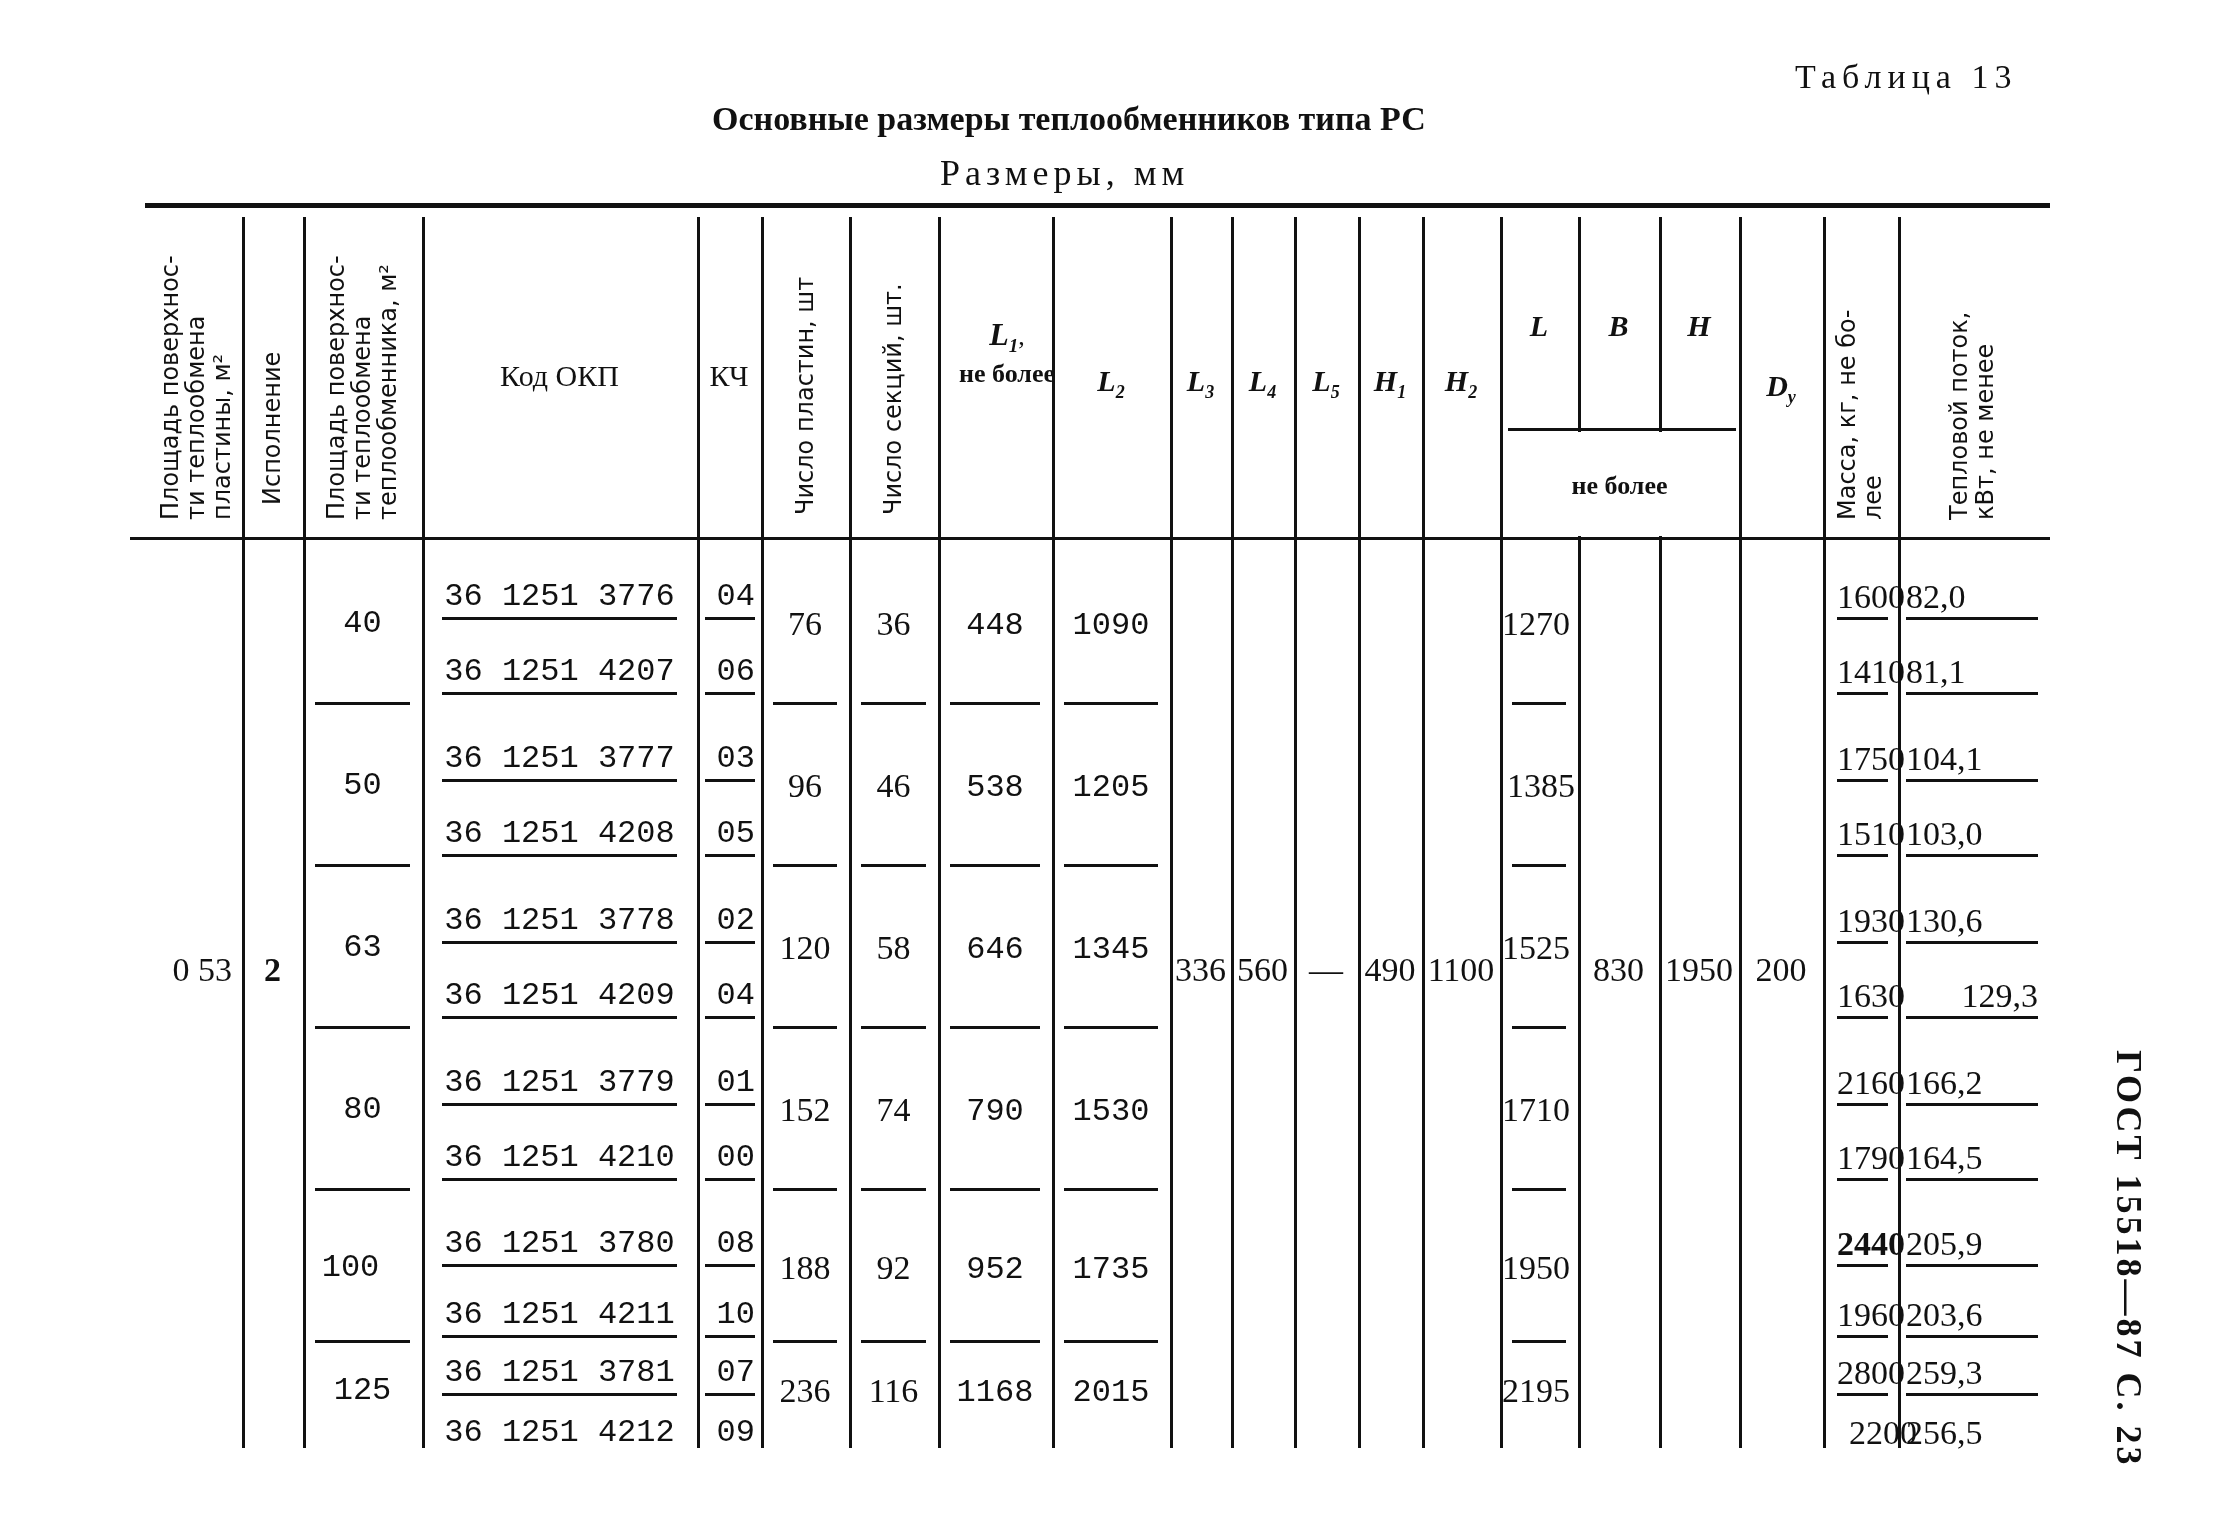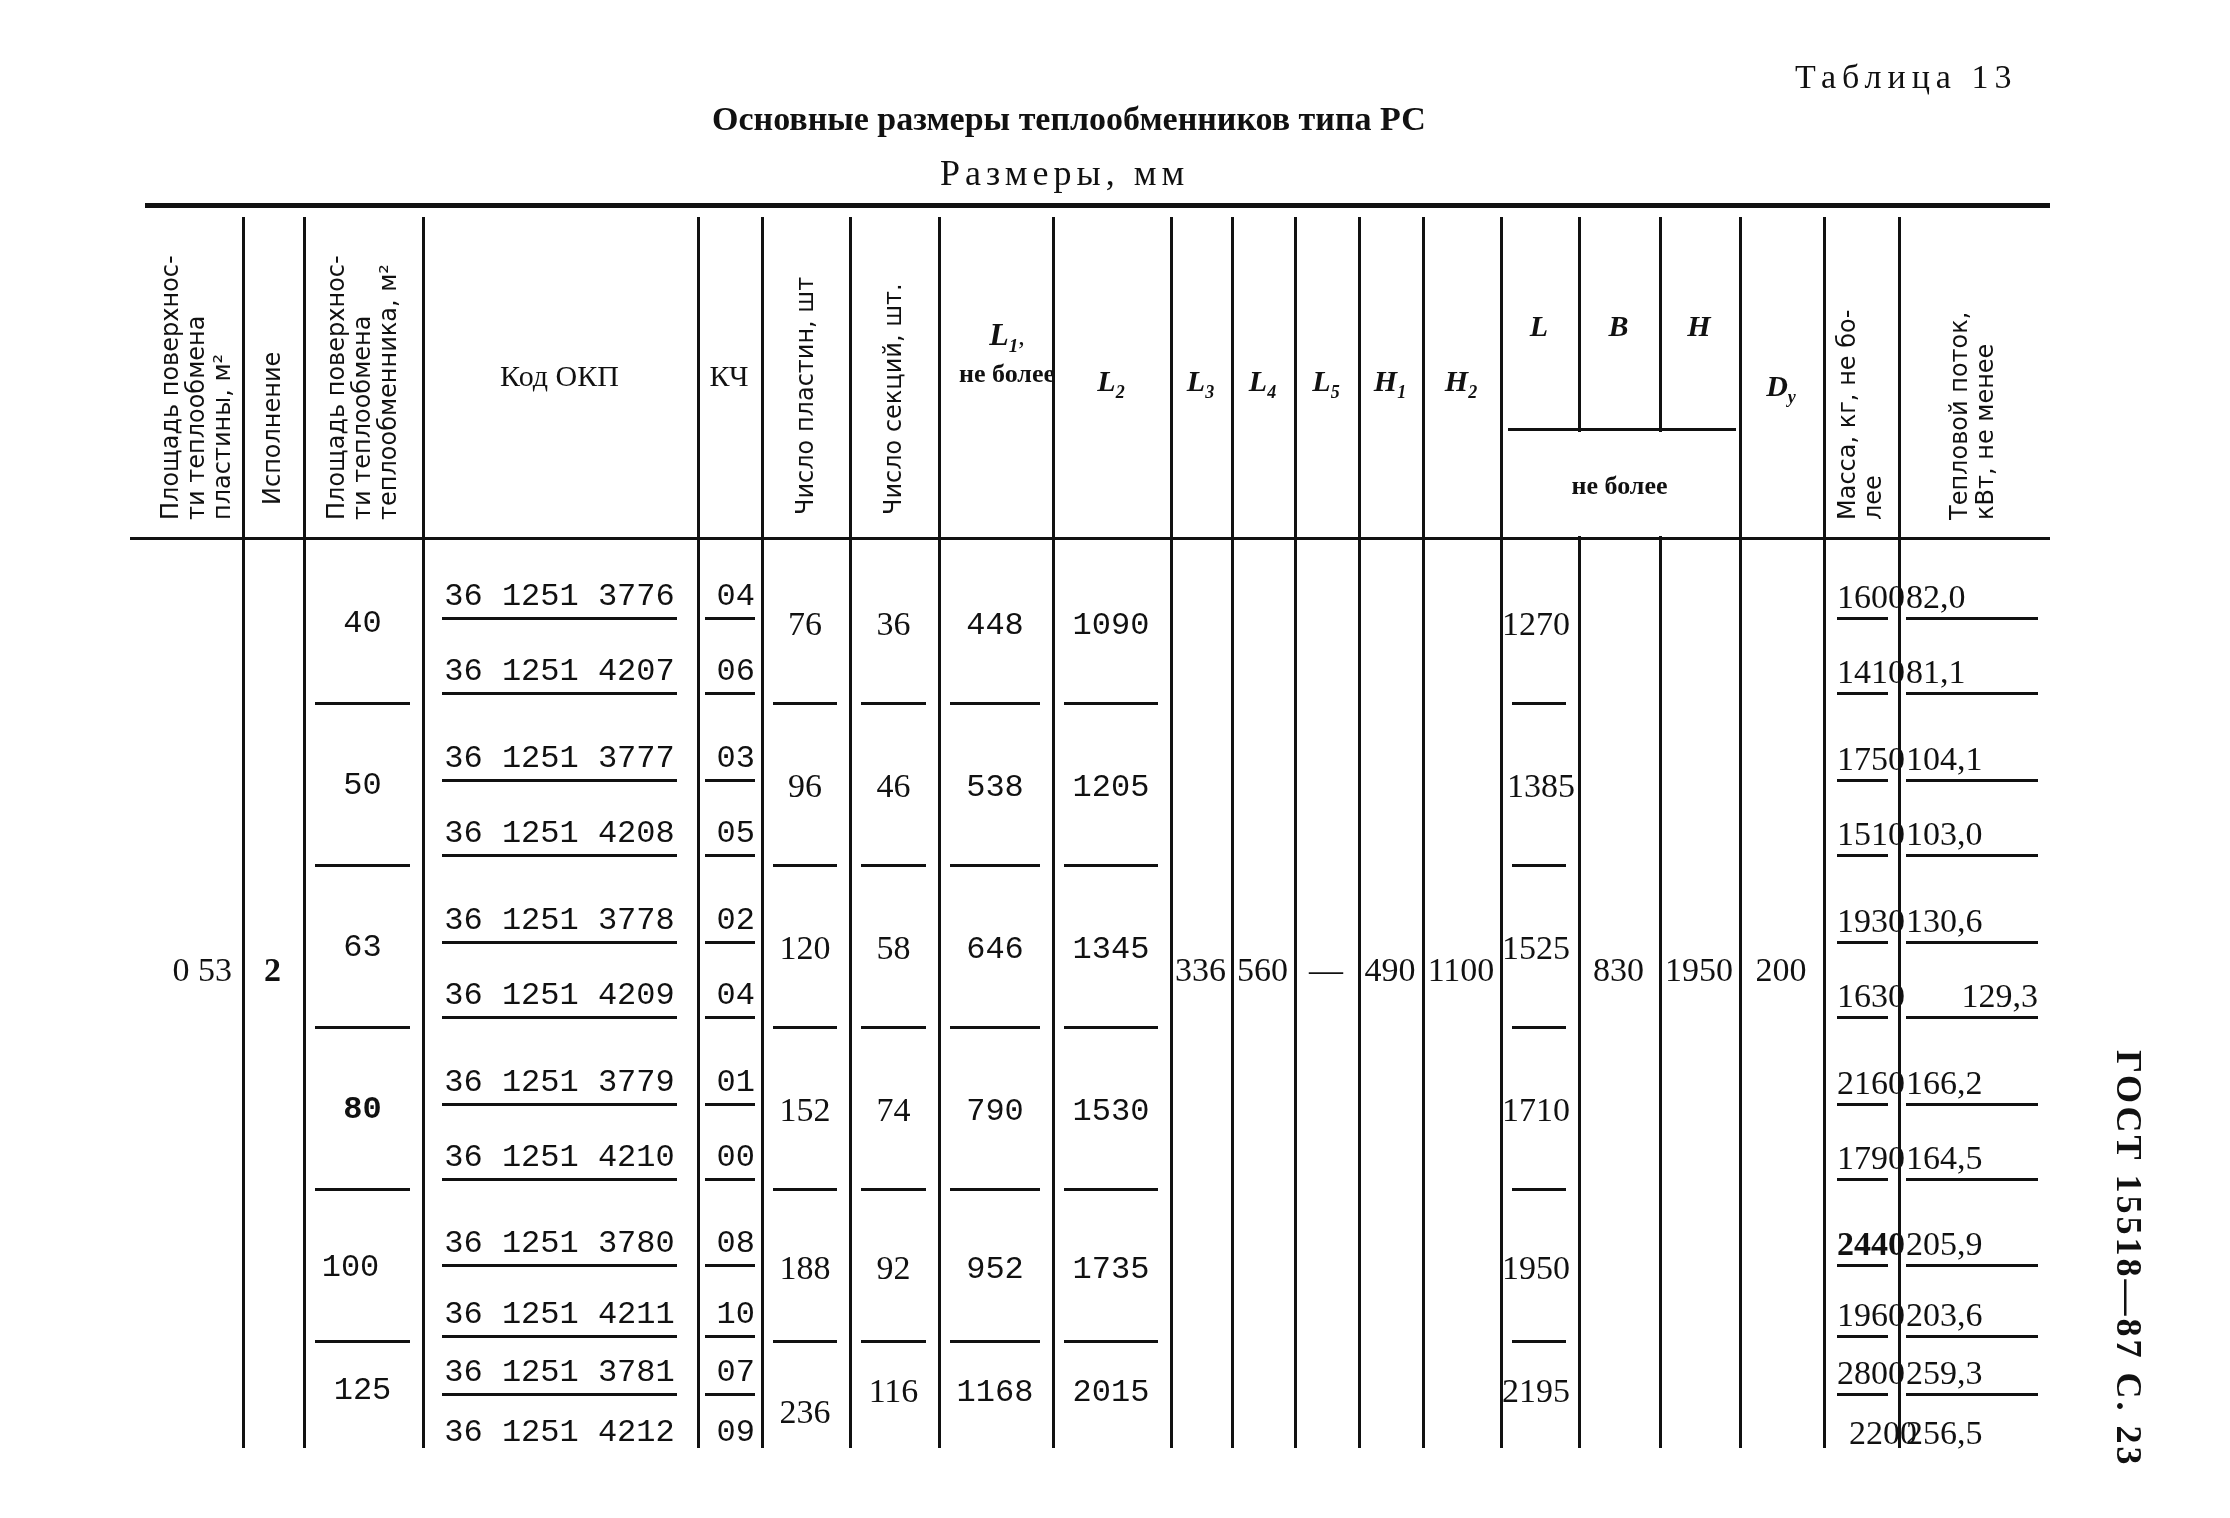--- a/index.html
+++ b/index.html
@@ -143,21 +143,21 @@
     <div class="cell" style="left:1837px;top:901.04px;width:51px;text-align:right;border-bottom:3px solid #111;">1930</div>
     <div class="cell" style="left:1837px;top:976.1px;width:51px;text-align:right;border-bottom:3px solid #111;">1630</div>
     <div class="cell" style="left:1906px;top:901.04px;width:132px;text-align:left;border-bottom:3px solid #111;">130,6</div>
     <div class="cell" style="left:1906px;top:976.1px;width:132px;text-align:right;border-bottom:3px solid #111;">129,3</div>
     <div class="hr" style="left:315px;top:1026px;width:95px;height:3px;"></div>
     <div class="hr" style="left:773px;top:1026px;width:64px;height:3px;"></div>
     <div class="hr" style="left:861px;top:1026px;width:65px;height:3px;"></div>
     <div class="hr" style="left:950px;top:1026px;width:90px;height:3px;"></div>
     <div class="hr" style="left:1064px;top:1026px;width:94px;height:3px;"></div>
     <div class="hr" style="left:1512px;top:1026px;width:54px;height:3px;"></div>
-    <div class="cell mono" style="left:303px;top:1089.96px;width:119px;font-weight:bold;">80</div>
+    <div class="cell mono" style="left:303px;top:1089.96px;width:119px;">80</div>
     <div class="cell mono" style="left:442px;top:1063.04px;width:235px;border-bottom:3px solid #111;">36 1251 3779</div>
     <div class="cell mono" style="left:442px;top:1138.1px;width:235px;border-bottom:3px solid #111;">36 1251 4210</div>
     <div class="cell mono" style="left:705px;top:1063.04px;width:50px;text-align:right;border-bottom:3px solid #111;">01</div>
     <div class="cell mono" style="left:705px;top:1138.1px;width:50px;text-align:right;border-bottom:3px solid #111;">00</div>
     <div class="cell" style="left:761px;top:1089.96px;width:88px;">152</div>
     <div class="cell" style="left:849px;top:1089.96px;width:89px;">74</div>
     <div class="cell mono" style="left:938px;top:1091.96px;width:114px;">790</div>
     <div class="cell mono" style="left:1052px;top:1091.96px;width:118px;">1530</div>
     <div class="cell" style="left:1500px;top:1089.96px;width:78px;text-align:left;padding-left:2px;">1710</div>
     <div class="cell" style="left:1837px;top:1063.04px;width:51px;text-align:right;border-bottom:3px solid #111;">2160</div>
@@ -188,21 +188,21 @@
     <div class="hr" style="left:773px;top:1340px;width:64px;height:3px;"></div>
     <div class="hr" style="left:861px;top:1340px;width:65px;height:3px;"></div>
     <div class="hr" style="left:950px;top:1340px;width:90px;height:3px;"></div>
     <div class="hr" style="left:1064px;top:1340px;width:94px;height:3px;"></div>
     <div class="hr" style="left:1512px;top:1340px;width:54px;height:3px;"></div>
     <div class="cell mono" style="left:303px;top:1371.04px;width:119px;">125</div>
     <div class="cell mono" style="left:442px;top:1352.96px;width:235px;border-bottom:3px solid #111;">36 1251 3781</div>
     <div class="cell mono" style="left:442px;top:1413.4px;width:235px;">36 1251 4212</div>
     <div class="cell mono" style="left:705px;top:1352.96px;width:50px;text-align:right;border-bottom:3px solid #111;">07</div>
     <div class="cell mono" style="left:705px;top:1413.4px;width:50px;text-align:right;">09</div>
-    <div class="cell" style="left:761px;top:1371.04px;width:88px;margin-top:21px;">236</div>
+    <div class="cell" style="left:761px;top:1371.04px;width:88px;">236</div>
     <div class="cell" style="left:849px;top:1371.04px;width:89px;">116</div>
     <div class="cell mono" style="left:938px;top:1373.04px;width:114px;">1168</div>
     <div class="cell mono" style="left:1052px;top:1373.04px;width:118px;">2015</div>
     <div class="cell" style="left:1500px;top:1371.04px;width:78px;text-align:left;padding-left:2px;">2195</div>
     <div class="cell" style="left:1837px;top:1352.96px;width:51px;text-align:right;border-bottom:3px solid #111;">2800</div>
     <div class="cell" style="left:1837px;top:1413.4px;width:51px;text-align:right;margin-left:12px;">2200</div>
     <div class="cell" style="left:1906px;top:1352.96px;width:132px;text-align:left;border-bottom:3px solid #111;">259,3</div>
     <div class="cell" style="left:1906px;top:1413.4px;width:132px;text-align:left;">256,5</div>
   </div>
 

